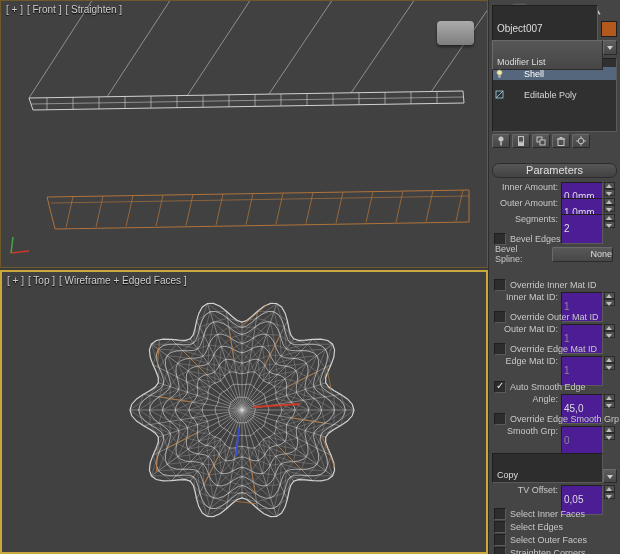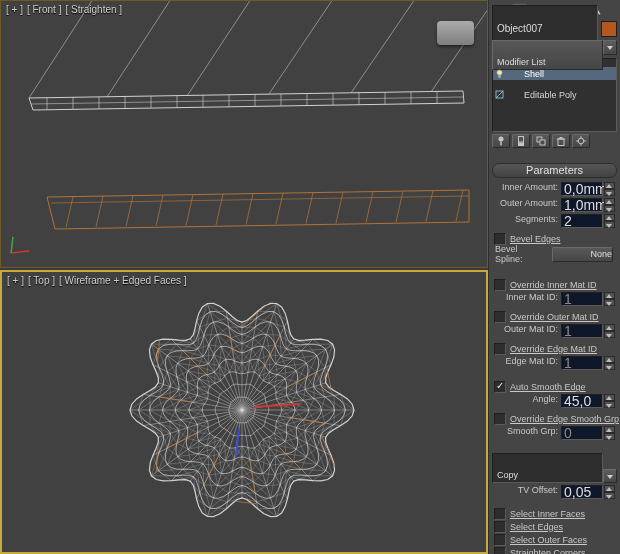--- a/index.html
+++ b/index.html
@@ -37,32 +37,32 @@
 
   #stackbtns{display:flex;gap:2px;margin:2px 3px 0 3px;height:15px;}
   .sbtn{width:18px;height:14px;display:flex;align-items:center;justify-content:center;background:linear-gradient(#585858,#474747);border:1px solid;border-color:#6a6a6a #2a2a2a #2a2a2a #6a6a6a;box-sizing:border-box;border-radius:2px;}
 
   .rollout{margin:14px 3px 0 3px;height:13px;line-height:13px;text-align:center;color:#e0e0e0;
     background:linear-gradient(#565656,#424242);border:1px solid #2c2c2c;border-radius:7px;font-size:11px;}
 
   #params{margin-top:4px;}
   .prow{display:flex;align-items:flex-start;height:16px;padding:0 5px 0 2px;}
   .plabel{flex:1;text-align:right;font-size:9px;color:#c8c8c8;margin-right:3px;white-space:nowrap;overflow:hidden;}
-  .pfield{width:36px;height:12px;line-height:12px;background:#0f172a;border:1px solid;border-color:#1f1f1f #5a5a5a #5a5a5a #1f1f1f;color:#ddd;padding:0 2px;font-size:14px;box-sizing:content-box;}
+  .pfield{width:36px;height:12px;line-height:12px;background:#4c1d95;border:1px solid;border-color:#1f1f1f #5a5a5a #5a5a5a #1f1f1f;color:#ddd;padding:8px 2px;font-size:10px;box-sizing:content-box;}
   .pfield.dim{color:#8a8a8a;}
   .spin{width:11px;height:14px;display:flex;flex-direction:column;margin-left:1px;}
   .spin b{flex:1;background:#515151;border:1px solid #2a2a2a;position:relative;}
   .spin b.up::after{content:"";position:absolute;left:1px;top:1px;border:3px solid transparent;border-bottom:4px solid #bdbdbd;border-top:none;}
   .spin b.down::after{content:"";position:absolute;left:1px;top:2px;border:3px solid transparent;border-top:4px solid #bdbdbd;border-bottom:none;}
 
   .cbrow{display:flex;align-items:center;height:14px;padding-left:5px;gap:4px;}
   .cbrow.short{height:13px;}
   .cb{width:10px;height:10px;background:#2d2d2d;border:1px solid;border-color:#1f1f1f #5a5a5a #5a5a5a #1f1f1f;position:relative;flex:0 0 auto;}
   .cb.checked::after{content:"✓";position:absolute;left:1px;top:-2px;font-size:10px;color:#e8e8e8;font-family:"DejaVu Sans",sans-serif;}
-  .cbl{font-size:9px;color:#c8c8c8;white-space:nowrap;overflow:hidden;text-decoration:underline;}
+  .cbl{font-size:9px;color:#c8c8c8;white-space:nowrap;overflow:hidden;}
 
   .splrow{display:flex;align-items:center;height:16px;padding:0 8px 0 6px;gap:29px;}
   .spllabel{flex:1;font-size:9px;color:#c8c8c8;}
   .btn{width:48px;height:13px;line-height:13px;text-align:center;background:linear-gradient(#585858,#474747);border:1px solid;border-color:#6a6a6a #2a2a2a #2a2a2a #6a6a6a;border-radius:2px;color:#ddd;font-size:9px;box-sizing:content-box;padding-left:38px;}
 
   .seclabel{padding-left:6px;height:12px;line-height:12px;font-size:9px;color:#c8c8c8;}
   .gap2{height:2px;}.gap6{height:6px;}.gap8{height:8px;}.gap12{height:12px;}.gap16{height:16px;}
 </style>
 </head>
 <body>

